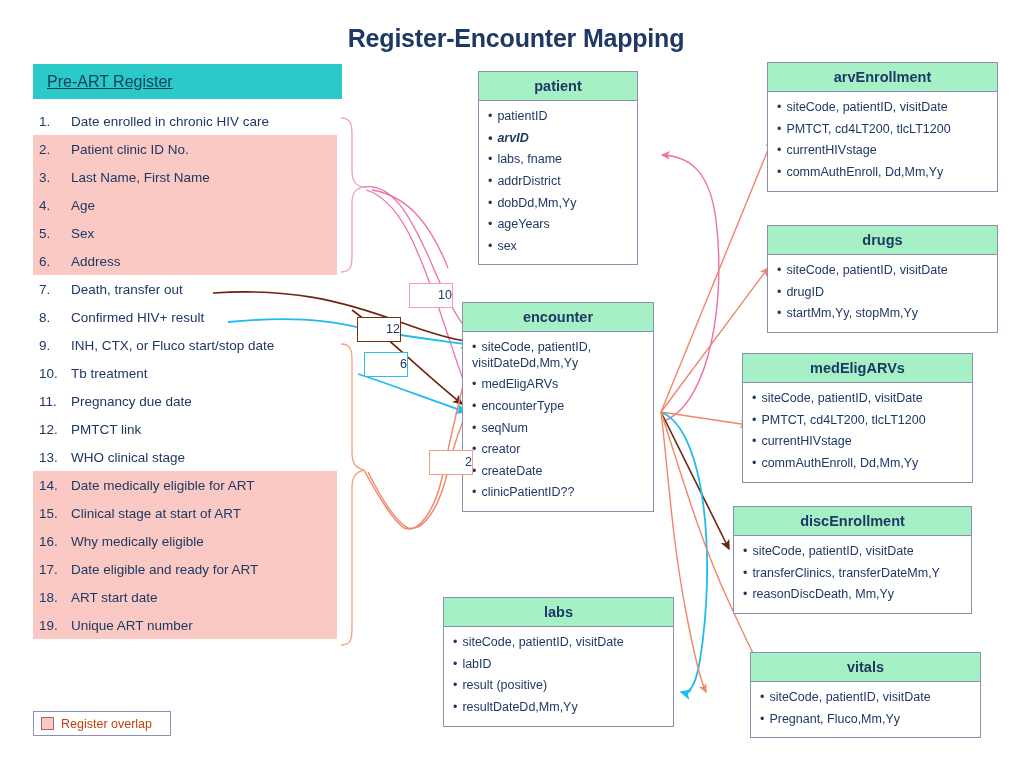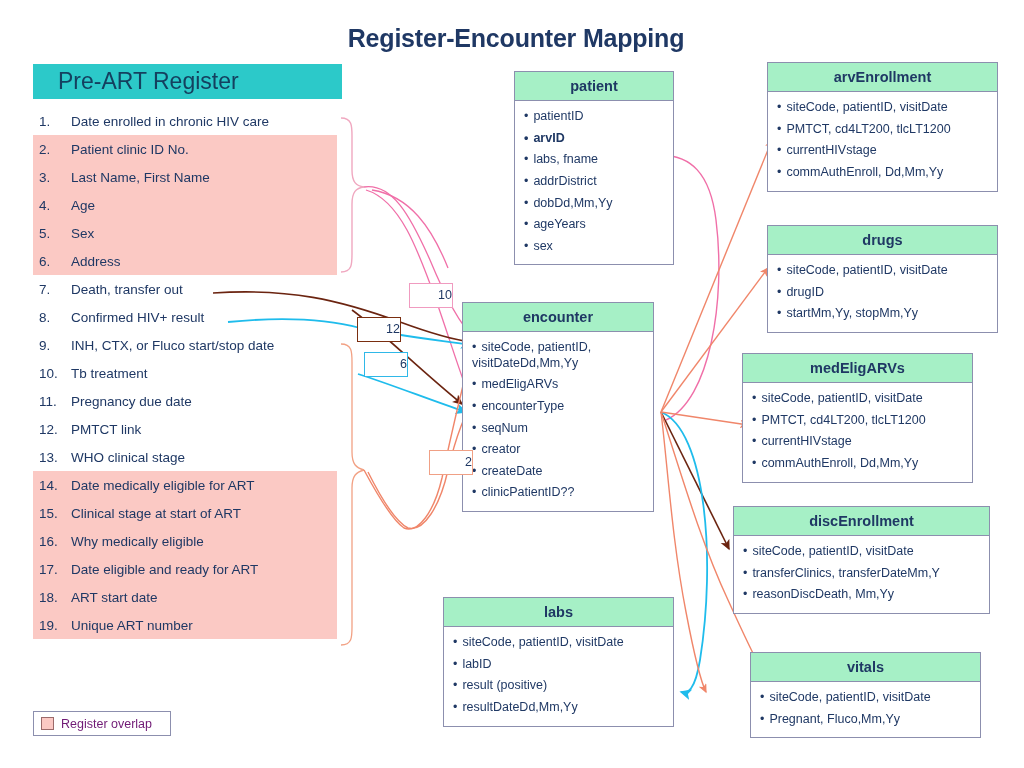--- a/index.html
+++ b/index.html
@@ -13,22 +13,22 @@
 
   
   .title{
     position:absolute;left:4px;top:24px;width:1024px;text-align:center;
     font-size:25px;font-weight:bold;color:#1F3864;letter-spacing:-0.2px;
   }
 
   
   .reg-header{
     position:absolute;left:33px;top:64px;width:309px;height:35px;
-    background:#2CC9C9;color:#14405f;font-size:23px;
-    display:flex;align-items:center;padding-left:25px;box-sizing:border-box;
+    background:#2CC9C9;color:#14405f;font-size:16px;
+    display:flex;align-items:center;padding-left:14px;box-sizing:border-box;text-decoration:underline;
   }
   .reg-list{position:absolute;left:33px;top:107px;width:304px;}
   .reg-item{
     position:relative;height:28px;display:flex;align-items:center;
     font-size:13.5px;color:#1F3864;
   }
   .reg-item .num{width:38px;padding-left:6px;box-sizing:border-box;}
   .reg-item .txt{flex:1;}
   .reg-item.hl{background:#FBC9C4;}
 
@@ -38,39 +38,39 @@
     background:#A6F0C6;border-bottom:1px solid #8c8fae;
     text-align:center;font-weight:bold;font-size:14.5px;color:#1F3864;
     padding:6px 2px 6px 2px;
   }
   .ent .ent-body{padding:5px 7px 7px 7px;}
   .ent .attr{
     font-size:12.5px;color:#1F3864;line-height:1.25;
     padding:3px 0 3px 2px;position:relative;
   }
   .ent .attr::before{content:"\2022";margin-right:5px;}
-  .ent .attr.b{font-weight:bold;}
+  .ent .attr.b{font-weight:bold;font-style:italic;}
 
   
   .numlbl{
     position:absolute;background:#ffffff;border:1px solid #999;
     font-size:12.5px;color:#1F3864;text-align:right;
     width:44px;height:25px;line-height:23px;box-sizing:border-box;
   }
   .numlbl.pink{border-color:#F09BC0;}
   .numlbl.brown{border-color:#7A2E10;}
   .numlbl.cyan{border-color:#2FB8E8;}
   .numlbl.orange{border-color:#F0A085;}
 
   
   .legend{
     position:absolute;left:33px;top:711px;width:138px;height:25px;
     border:1px solid #8c8fae;background:#ffffff;
     display:flex;align-items:center;padding-left:7px;box-sizing:border-box;
-    font-size:12.5px;color:#701a75;
+    font-size:12.5px;color:#c2410c;
   }
   .legend .swatch{
     width:11px;height:11px;background:#FBC9C4;border:1px solid #9b6a6a;
     margin-right:7px;flex:0 0 auto;
   }
 </style>
 </head>
 <body>
 
 <div id="canvas">
@@ -221,21 +221,21 @@
       <div class="reg-item hl">
         <span class="num">18.</span>
         <span class="txt">ART start date</span>
       </div>
       <div class="reg-item hl">
         <span class="num">19.</span>
         <span class="txt">Unique ART number</span>
       </div>
     </div>
 
-  <div class="ent" id="ent-patient" style="left:478px;top:71px;width:160px;margin-left:36px;">
+  <div class="ent" id="ent-patient" style="left:478px;top:71px;width:160px;">
     <div class="ent-hd">patient</div>
     <div class="ent-body">
         <div class="attr">patientID</div>
         <div class="attr b">arvID</div>
         <div class="attr">labs, fname</div>
         <div class="attr">addrDistrict</div>
         <div class="attr">dobDd,Mm,Yy</div>
         <div class="attr">ageYears</div>
         <div class="attr">sex</div>
       </div>
@@ -276,21 +276,21 @@
   <div class="ent" id="ent-medelig" style="left:742px;top:353px;width:231px;">
     <div class="ent-hd">medEligARVs</div>
     <div class="ent-body">
         <div class="attr">siteCode, patientID, visitDate</div>
         <div class="attr">PMTCT, cd4LT200, tlcLT1200</div>
         <div class="attr">currentHIVstage</div>
         <div class="attr">commAuthEnroll, Dd,Mm,Yy</div>
       </div>
   </div>
 
-  <div class="ent" id="ent-disc" style="left:733px;top:506px;width:257px;">
+  <div class="ent" id="ent-disc" style="left:733px;top:506px;width:239px;">
     <div class="ent-hd">discEnrollment</div>
     <div class="ent-body">
         <div class="attr">siteCode, patientID, visitDate</div>
         <div class="attr">transferClinics, transferDateMm,Y</div>
         <div class="attr">reasonDiscDeath, Mm,Yy</div>
       </div>
   </div>
 
   <div class="ent" id="ent-vitals" style="left:750px;top:652px;width:231px;">
     <div class="ent-hd">vitals</div>

